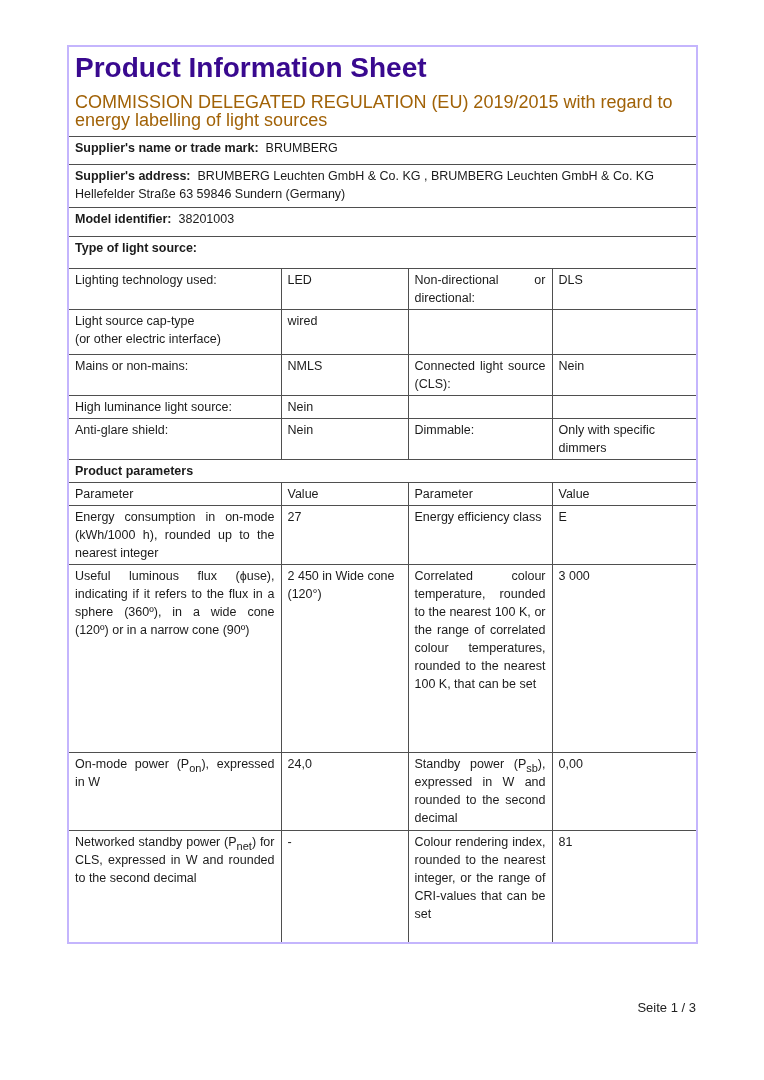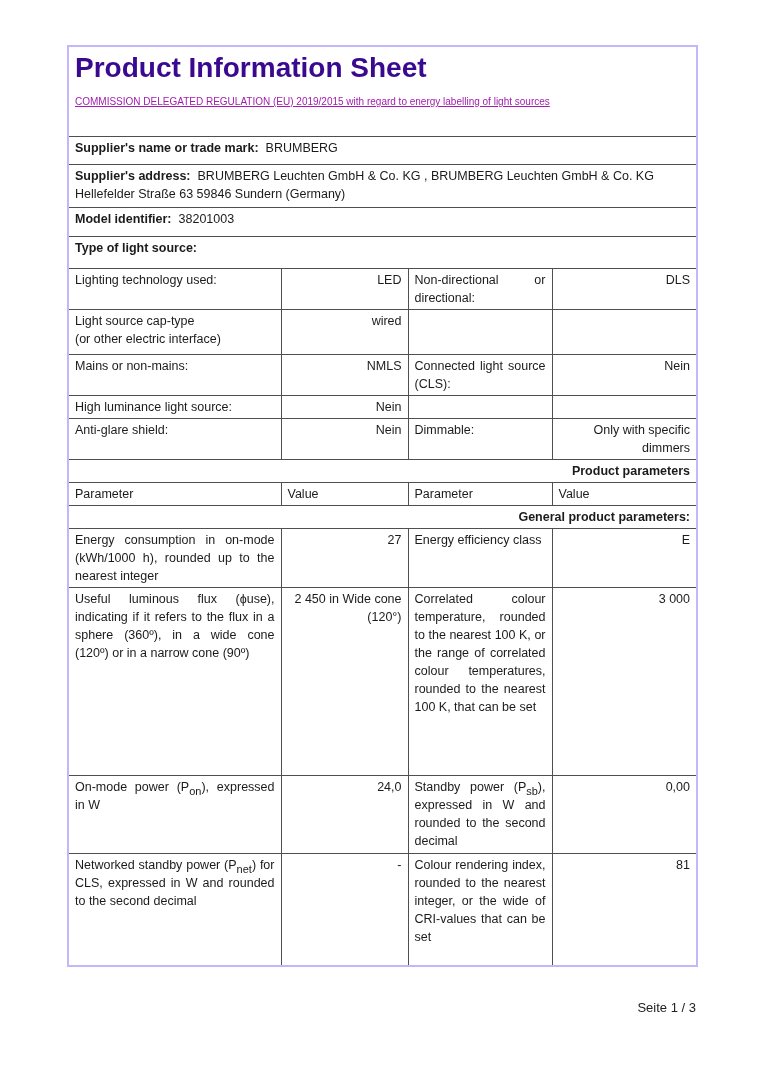--- a/index.html
+++ b/index.html
@@ -17,26 +17,26 @@
   table.main td{
     border:1px solid #4f4f4f;vertical-align:top;
     font-size:12.5px;line-height:18px;
     padding:2px 6px;overflow:hidden;word-wrap:break-word;
   }
   td.title-cell{padding:6px 10px 4px 10px;}
   .title{
     font-size:28px;font-weight:bold;line-height:34px;letter-spacing:0;
     margin:2px 0 8px 0;
   }
-  .subtitle{font-size:10px;line-height:18px;color:#a21caf;text-decoration:underline;}
+  .subtitle{font-size:18px;line-height:18px;color:#a16207;}
   .b{font-weight:bold;margin-right:7px;}
   td.p{text-align:justify;}
   td.p .pl{white-space:pre-line;}
-  td.v{text-align:right;}
-  td.sec{text-align:right;font-weight:bold;}
+  td.v{text-align:left;}
+  td.sec{text-align:left;font-weight:bold;}
   sub{font-size:11px;line-height:0;}
   .footer{
     position:absolute;left:0;top:1000px;width:696px;text-align:right;
     font-size:13px;color:#222;
   }
 </style>
 </head>
 <body>
 
 <div class="sheet">
@@ -110,23 +110,20 @@
 
     <tr style="height:23px">
       <td colspan="4" class="sec">Product parameters</td>
     </tr>
     <tr style="height:20px">
       <td>Parameter</td>
       <td>Value</td>
       <td>Parameter</td>
       <td>Value</td>
     </tr>
-    <tr style="height:22px">
-      <td colspan="4" class="sec">General product parameters:</td>
-    </tr>
 
     <tr style="height:57px">
       <td class="p"><span>Energy consumption in on-mode (kWh/1000 h), rounded up to the nearest integer</span><sub></sub><span></span></td>
       <td class="v">27</td>
       <td class="p"><span>Energy efficiency class</span><sub></sub><span></span></td>
       <td class="v">E</td>
     </tr>
     <tr style="height:188px">
       <td class="p"><span>Useful luminous flux (ϕuse), indicating if it refers to the flux in a sphere (360º), in a wide cone (120º) or in a narrow cone (90º)</span><sub></sub><span></span></td>
       <td class="v">2 450 in Wide cone (120°)</td>
@@ -135,20 +132,20 @@
     </tr>
     <tr style="height:78px">
       <td class="p"><span>On-mode power (P</span><sub>on</sub><span>), expressed in W</span></td>
       <td class="v">24,0</td>
       <td class="p"><span>Standby power (P</span><sub>sb</sub><span>), expressed in W and rounded to the second decimal</span></td>
       <td class="v">0,00</td>
     </tr>
     <tr style="height:113px">
       <td class="p"><span>Networked standby power (P</span><sub>net</sub><span>) for CLS, expressed in W and rounded to the second decimal</span></td>
       <td class="v">-</td>
-      <td class="p"><span>Colour rendering index, rounded to the nearest integer, or the wide of CRI-values that can be set</span><sub></sub><span></span></td>
+      <td class="p"><span>Colour rendering index, rounded to the nearest integer, or the range of CRI-values that can be set</span><sub></sub><span></span></td>
       <td class="v">81</td>
     </tr>
   </tbody>
     </table>
 </div>
 
 <div class="footer">Seite 1 / 3</div>
 
 </body></html>

